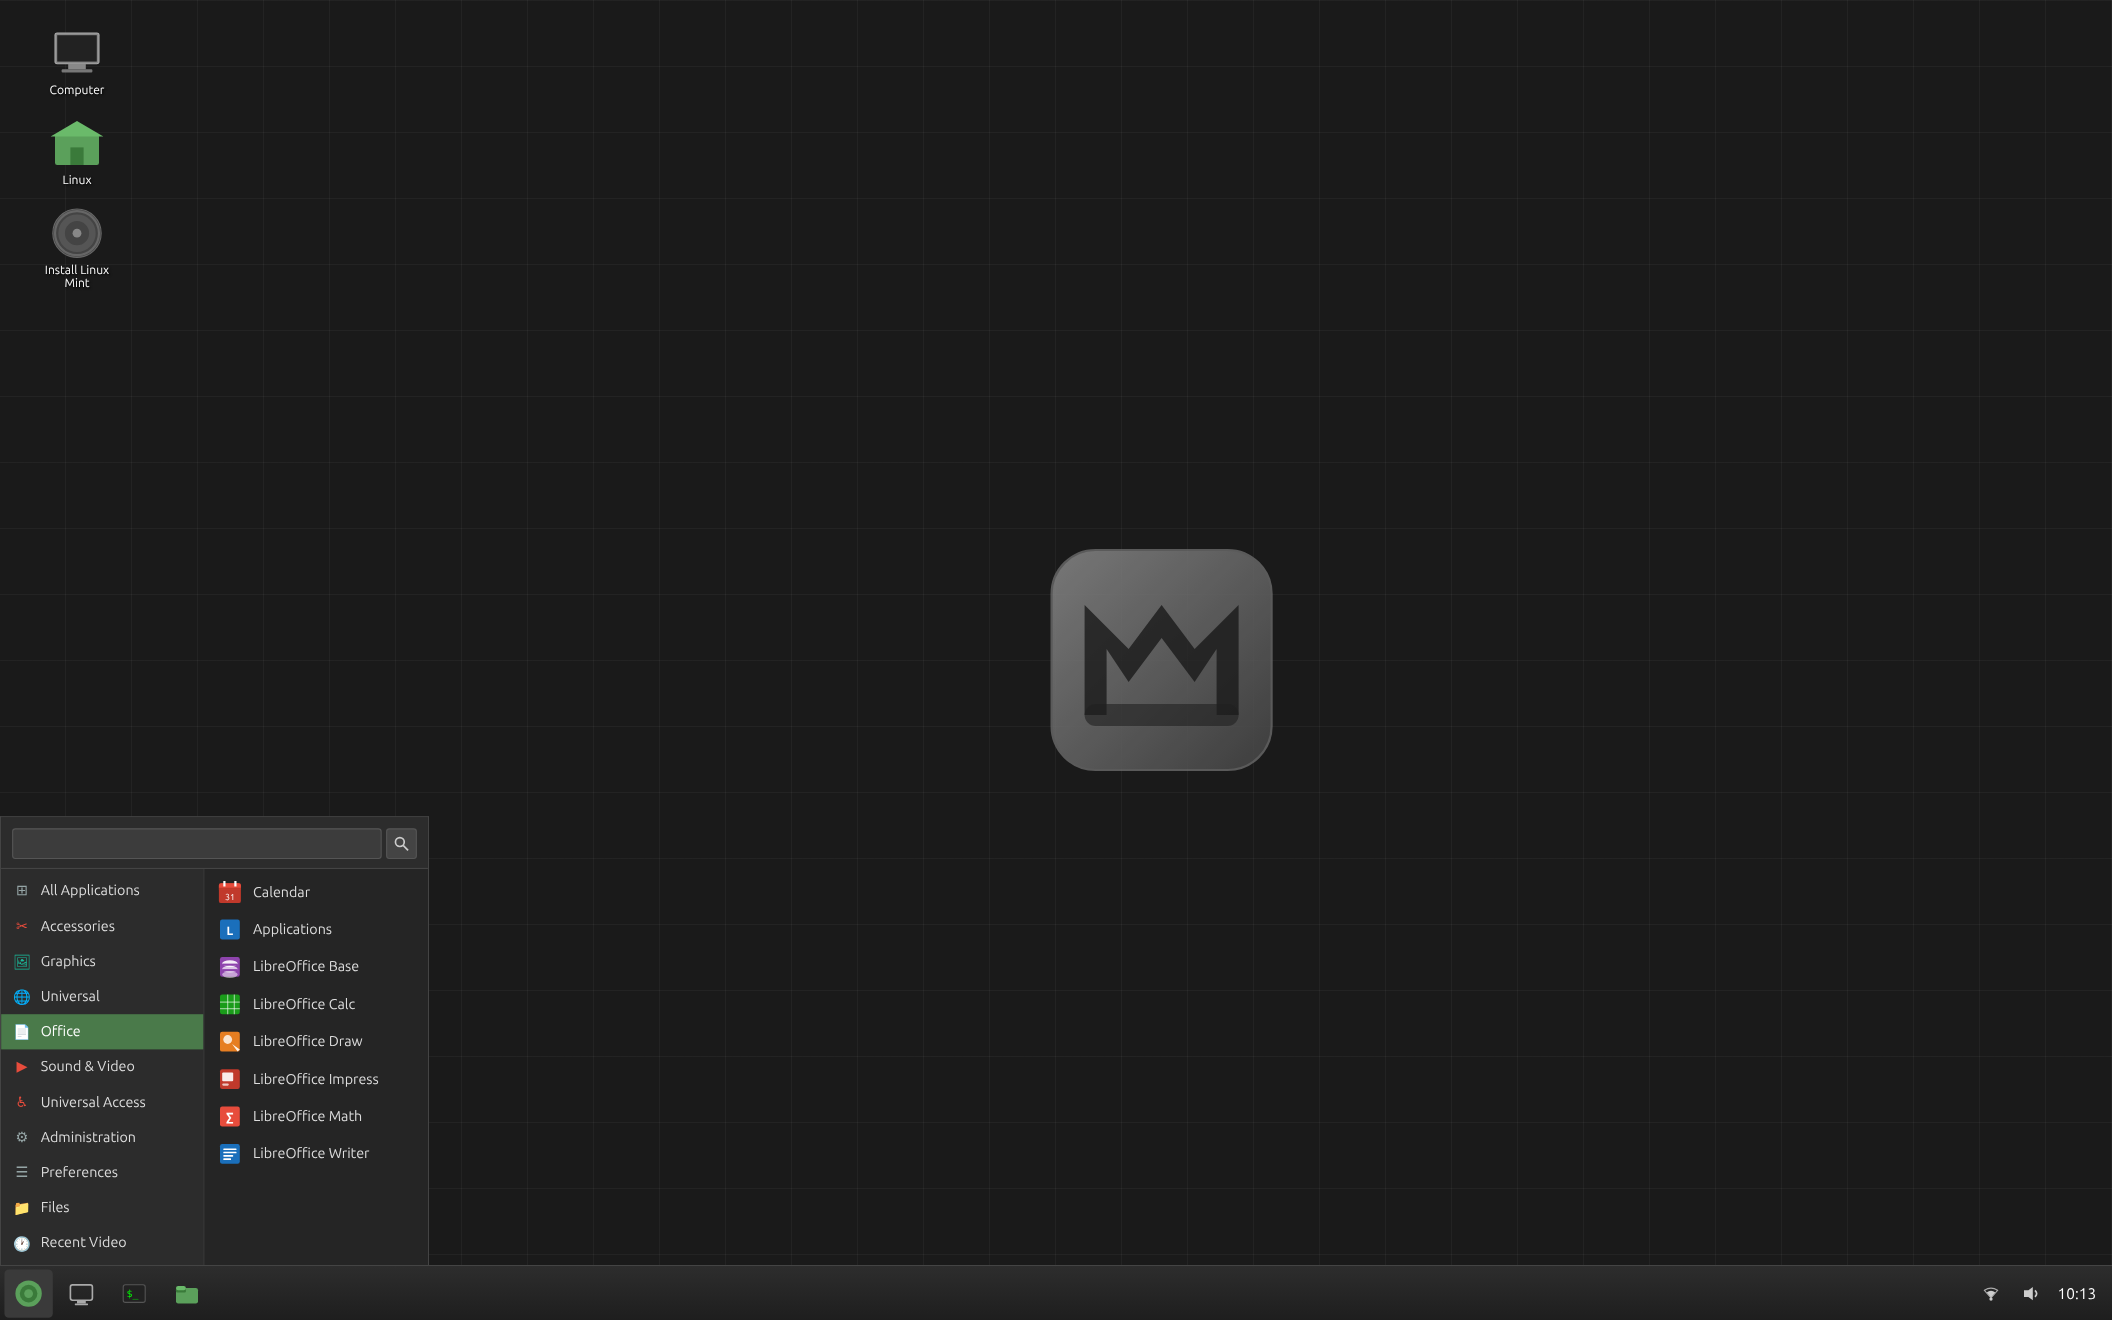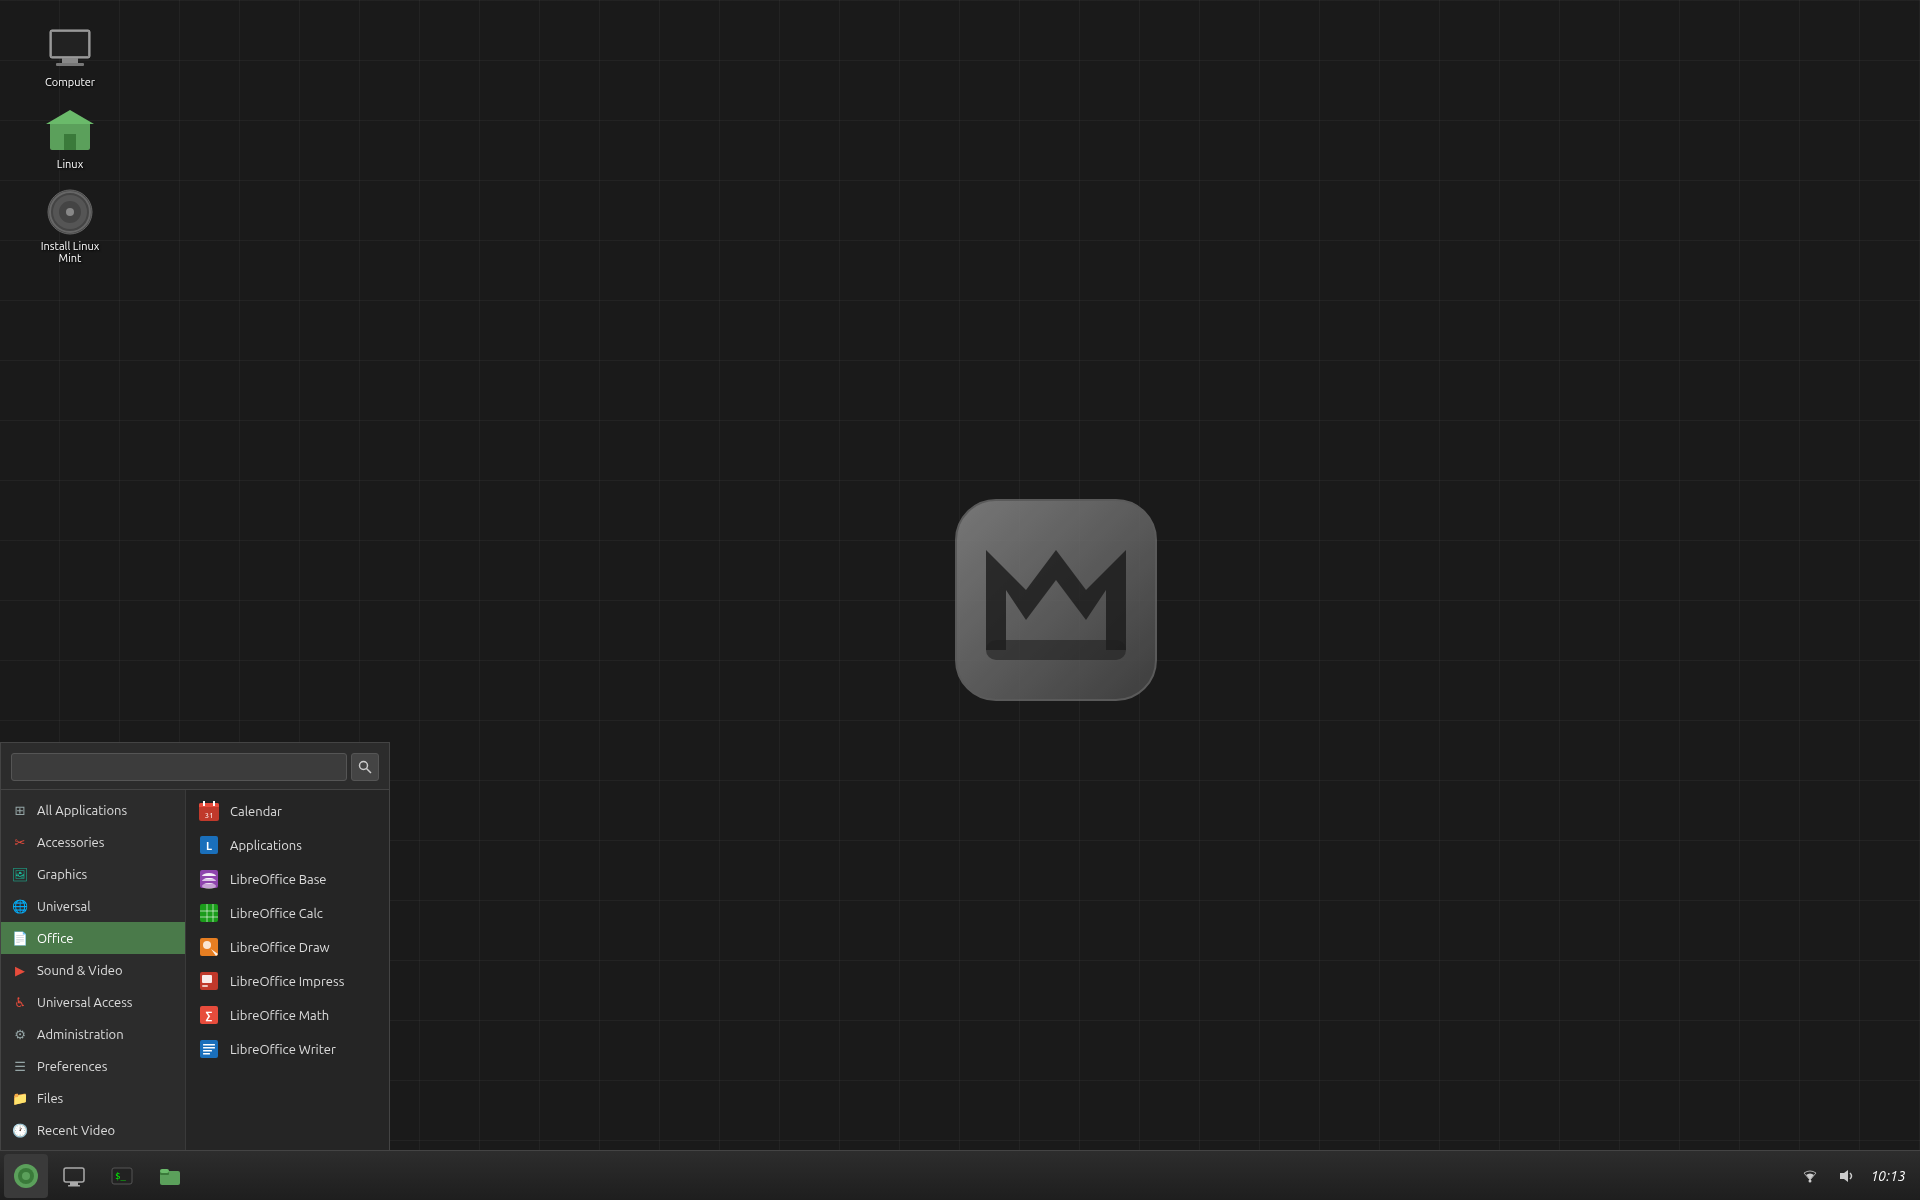--- a/index.html
+++ b/index.html
@@ -514,15 +514,15 @@
       </svg>
     </div>
 
     <div class="taskbar-btn" style="width:auto; padding: 0 4px;">
       <svg width="20" height="20" viewBox="0 0 20 20">
         <polygon points="4,7 8,7 12,4 12,16 8,13 4,13" fill="#ccc"></polygon>
         <path d="M14,7 Q17,10 14,13" fill="none" stroke="#ccc" stroke-width="1.5"></path>
       </svg>
     </div>
 
-    <span style="color:#fff; font-size:14px; min-width:40px; text-align:center;font-style:italic;">10:13</span>
+    <span style="color:#fff; font-size:14px; min-width:40px; text-align:center;">10:13</span>
   </div>
 </div>
 
 </body></html>

